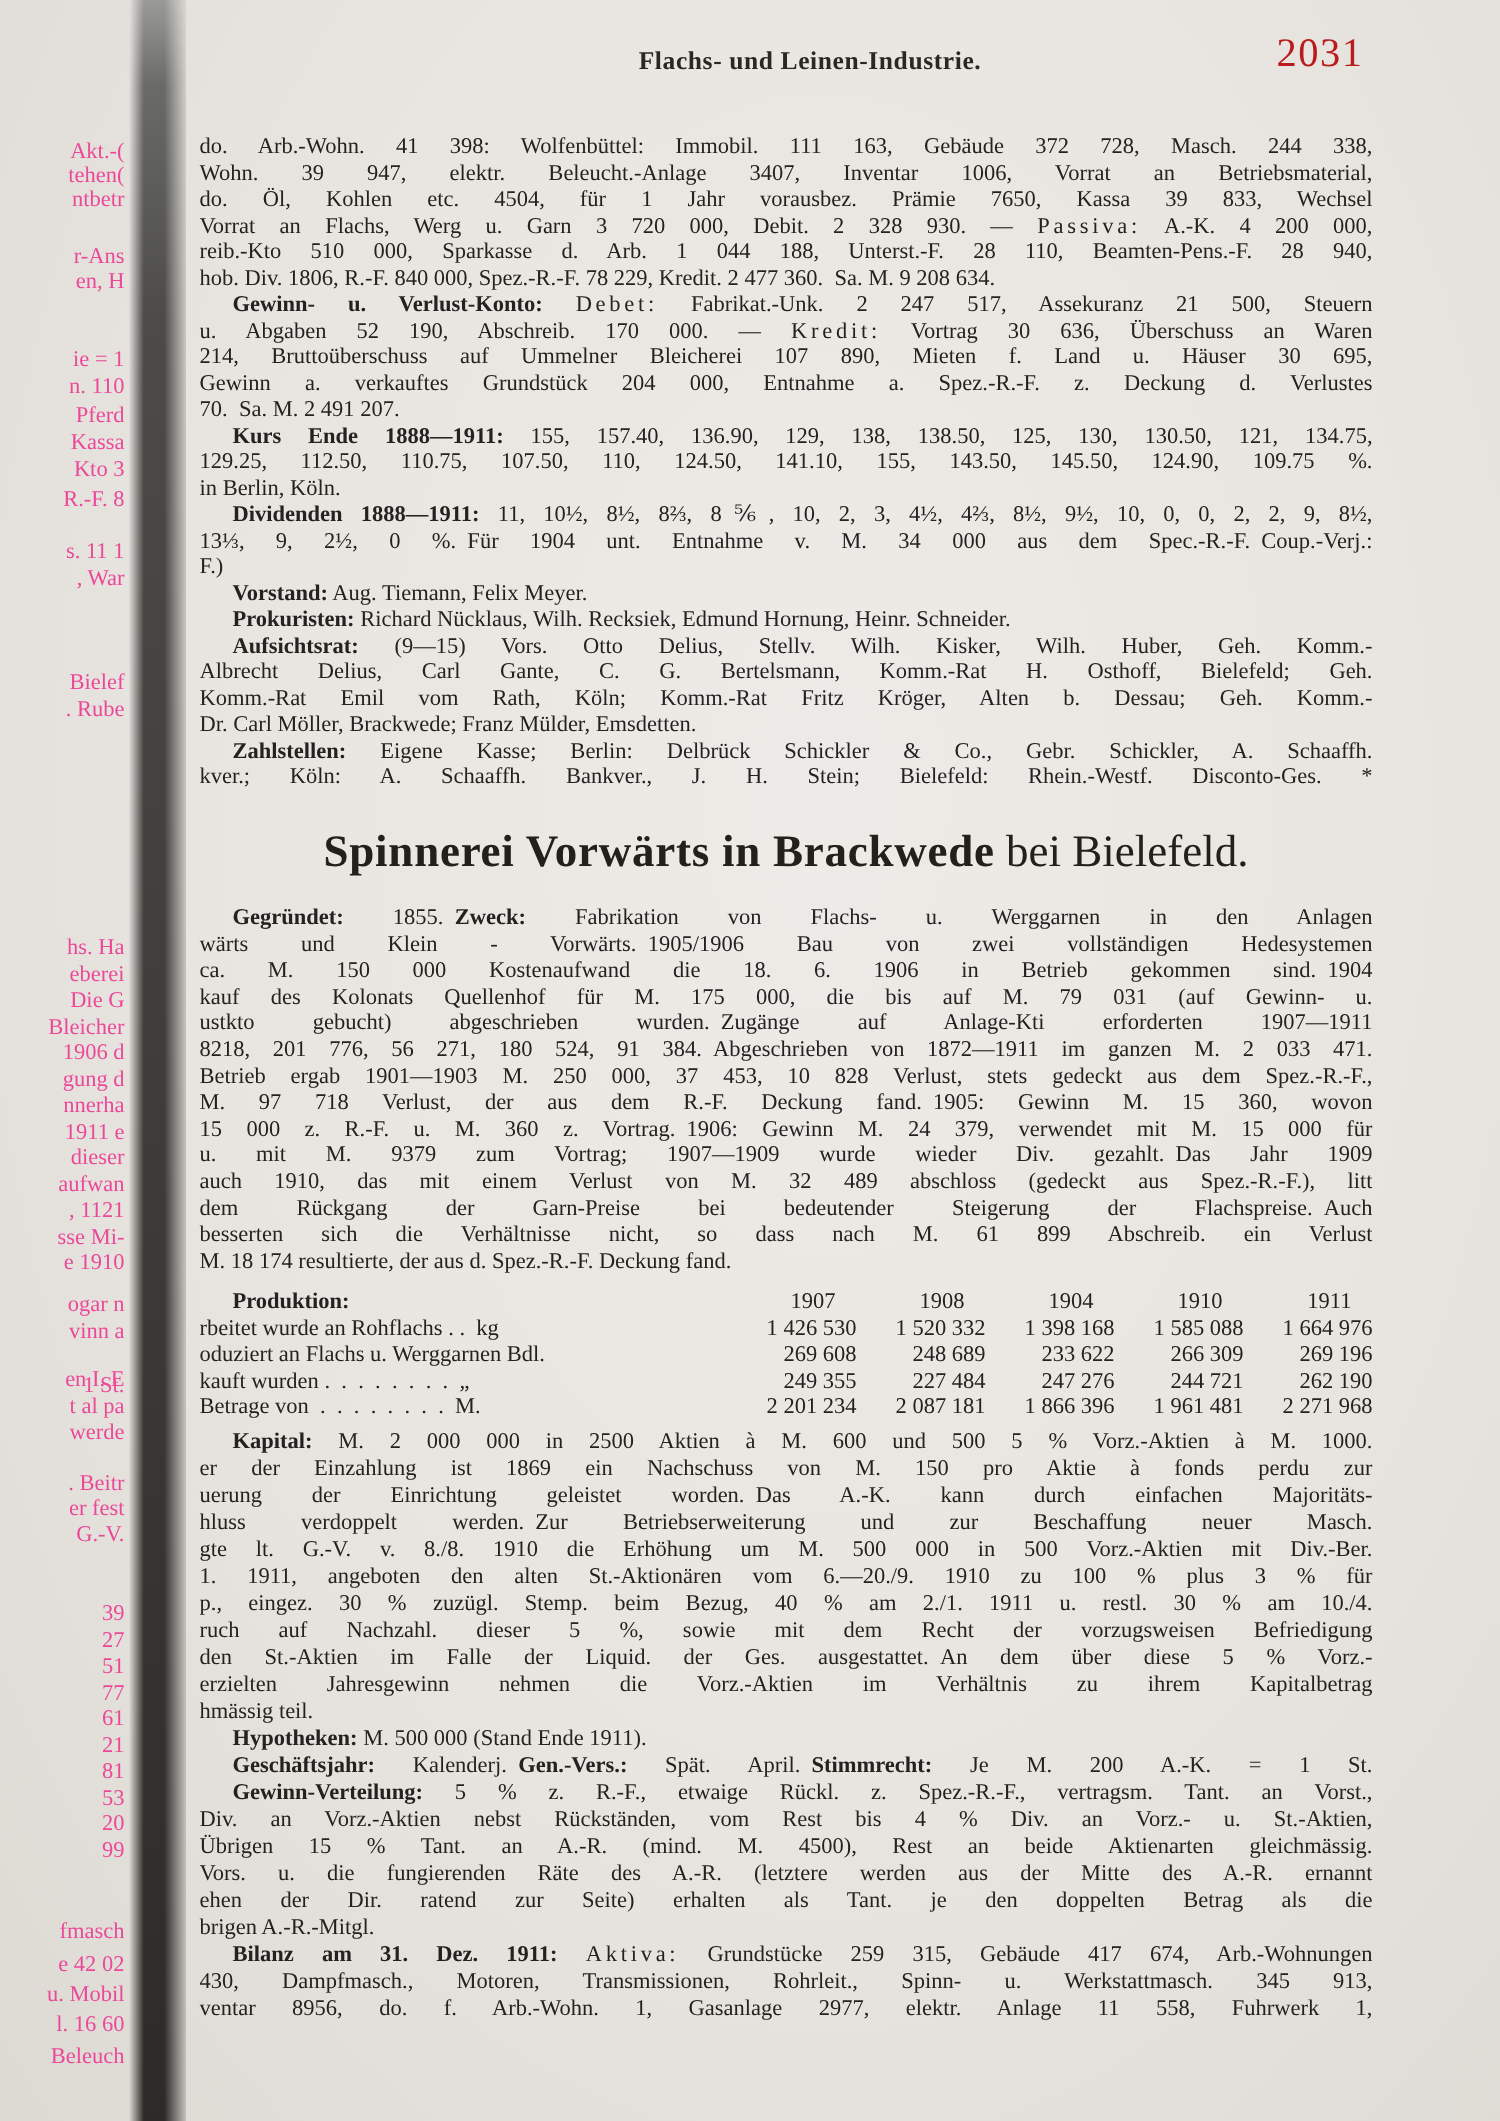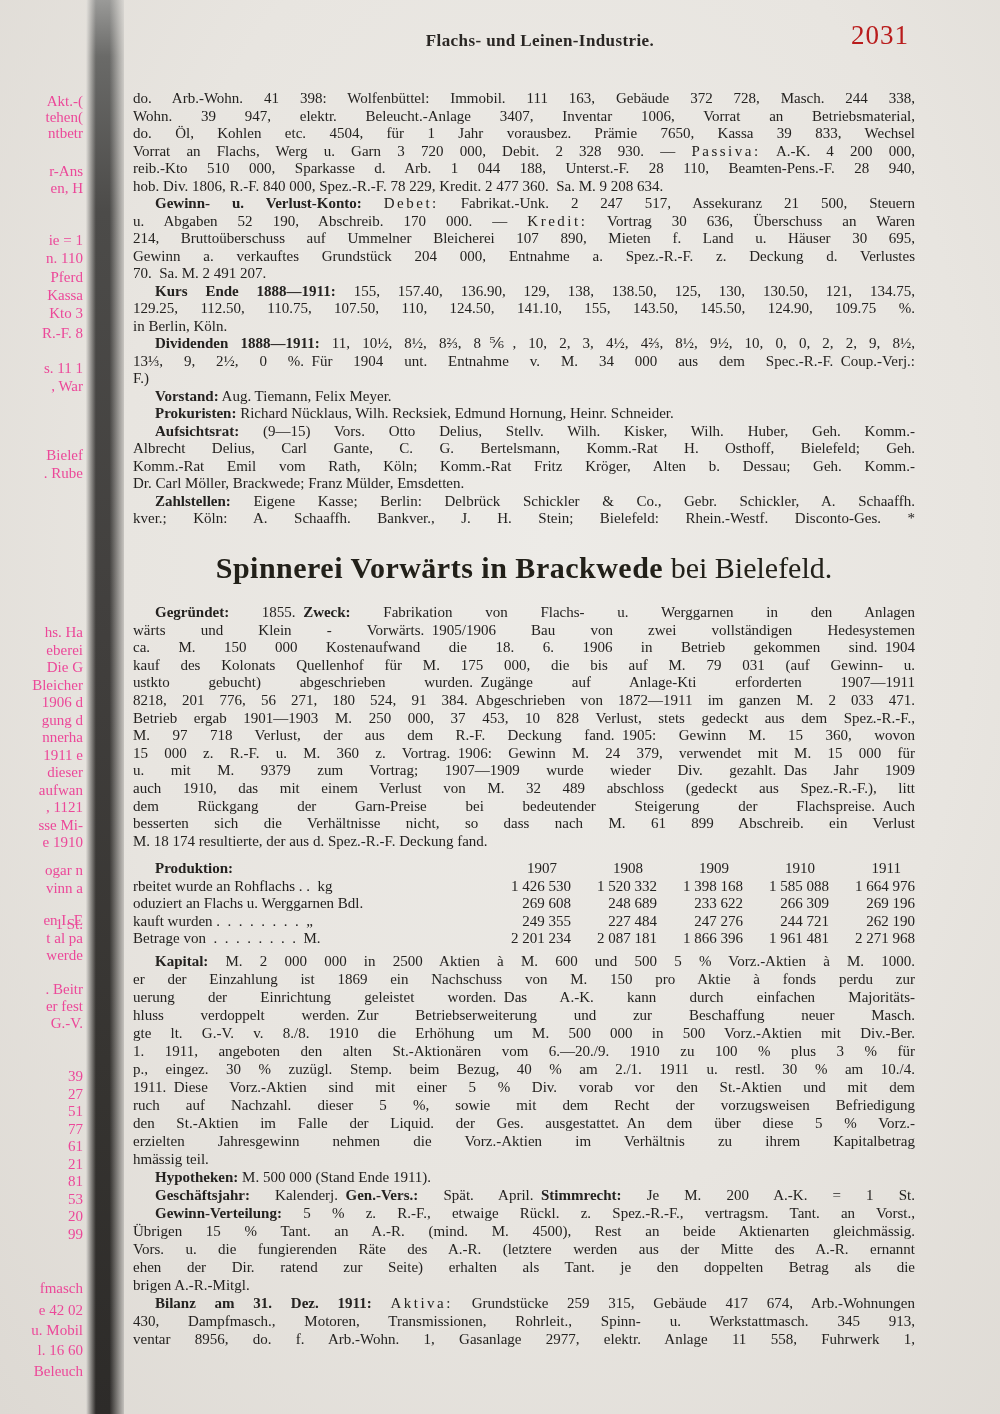--- a/index.html
+++ b/index.html
@@ -168,21 +168,21 @@
     <div class="line just"><span>dem Rückgang der Garn-Preise bei bedeutender Steigerung der Flachspreise. Auch</span></div>
     <div class="line just"><span>besserten sich die Verhältnisse nicht, so dass nach M. 61 899 Abschreib. ein Verlust</span></div>
     <div class="line"><span>M. 18 174 resultierte, der aus d. Spez.-R.-F. Deckung fand.</span></div>
   </div>
 
 <div class="col" id="produktion">
     <div class="prow">
       <span class="plabel hd">Produktion:</span>
       <span class="pyear">1907</span>
       <span class="pyear">1908</span>
-      <span class="pyear">1909</span>
+      <span class="pyear">1904</span>
       <span class="pyear">1910</span>
       <span class="pyear">1911</span>
     </div>
     <div class="prow">
       <span class="plabel">rbeitet wurde an Rohflachs . . kg</span>
       <span class="pcell">1 426 530</span>
       <span class="pcell">1 520 332</span>
       <span class="pcell">1 398 168</span>
       <span class="pcell">1 585 088</span>
       <span class="pcell">1 664 976</span>
@@ -214,28 +214,28 @@
   </div>
 
 <div class="col" id="bottom-block">
     <div class="line just ind"><span class="bold">Kapital:</span><span> M. 2 000 000 in 2500 Aktien à M. 600 und 500 5 % Vorz.-Aktien à M. 1000.</span></div>
     <div class="line just"><span>er der Einzahlung ist 1869 ein Nachschuss von M. 150 pro Aktie à fonds perdu zur</span></div>
     <div class="line just"><span>uerung der Einrichtung geleistet worden. Das A.-K. kann durch einfachen Majoritäts-</span></div>
     <div class="line just"><span>hluss verdoppelt werden. Zur Betriebserweiterung und zur Beschaffung neuer Masch.</span></div>
     <div class="line just"><span>gte lt. G.-V. v. 8./8. 1910 die Erhöhung um M. 500 000 in 500 Vorz.-Aktien mit Div.-Ber.</span></div>
     <div class="line just"><span>1. 1911, angeboten den alten St.-Aktionären vom 6.—20./9. 1910 zu 100 % plus 3 % für</span></div>
     <div class="line just"><span>p., eingez. 30 % zuzügl. Stemp. beim Bezug, 40 % am 2./1. 1911 u. restl. 30 % am 10./4.</span></div>
-    <div class="line just"><span>1911. Diese Vorz.-Aktien sind mit einer 5 % Div. vorab vor den St.-Aktien und mit dem</span></div>
     <div class="line just"><span>ruch auf Nachzahl. dieser 5 %, sowie mit dem Recht der vorzugsweisen Befriedigung</span></div>
     <div class="line just"><span>den St.-Aktien im Falle der Liquid. der Ges. ausgestattet. An dem über diese 5 % Vorz.-</span></div>
     <div class="line just"><span>erzielten Jahresgewinn nehmen die Vorz.-Aktien im Verhältnis zu ihrem Kapitalbetrag</span></div>
     <div class="line"><span>hmässig teil.</span></div>
     <div class="line ind"><span class="bold">Hypotheken:</span><span> M. 500 000 (Stand Ende 1911).</span></div>
     <div class="line just ind"><span class="bold">Geschäftsjahr:</span><span> Kalenderj. </span><span class="bold">Gen.-Vers.:</span><span> Spät. April. </span><span class="bold">Stimmrecht:</span><span> Je M. 200 A.-K. = 1 St.</span></div>
     <div class="line just ind"><span class="bold">Gewinn-Verteilung:</span><span> 5 % z. R.-F., etwaige Rückl. z. Spez.-R.-F., vertragsm. Tant. an Vorst.,</span></div>
+    <div class="line just"><span>Div. an Vorz.-Aktien nebst Rückständen, vom Rest bis 4 % Div. an Vorz.- u. St.-Aktien,</span></div>
     <div class="line just"><span>Übrigen 15 % Tant. an A.-R. (mind. M. 4500), Rest an beide Aktienarten gleichmässig.</span></div>
     <div class="line just"><span>Vors. u. die fungierenden Räte des A.-R. (letztere werden aus der Mitte des A.-R. ernannt</span></div>
     <div class="line just"><span>ehen der Dir. ratend zur Seite) erhalten als Tant. je den doppelten Betrag als die</span></div>
     <div class="line"><span>brigen A.-R.-Mitgl.</span></div>
     <div class="line just ind"><span class="bold">Bilanz am 31. Dez. 1911:</span><span> </span><span class="gsp">Aktiva:</span><span> Grundstücke 259 315, Gebäude 417 674, Arb.-Wohnungen</span></div>
     <div class="line just"><span>430, Dampfmasch., Motoren, Transmissionen, Rohrleit., Spinn- u. Werkstattmasch. 345 913,</span></div>
     <div class="line just"><span>ventar 8956, do. f. Arb.-Wohn. 1, Gasanlage 2977, elektr. Anlage 11 558, Fuhrwerk 1,</span></div>
   </div>
 
 </body></html>

